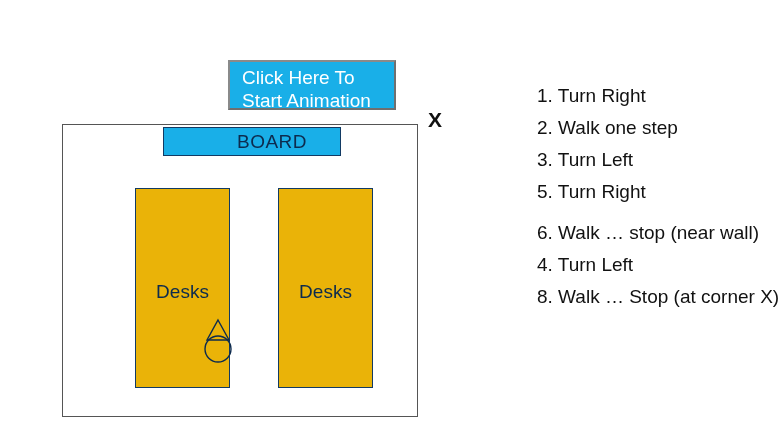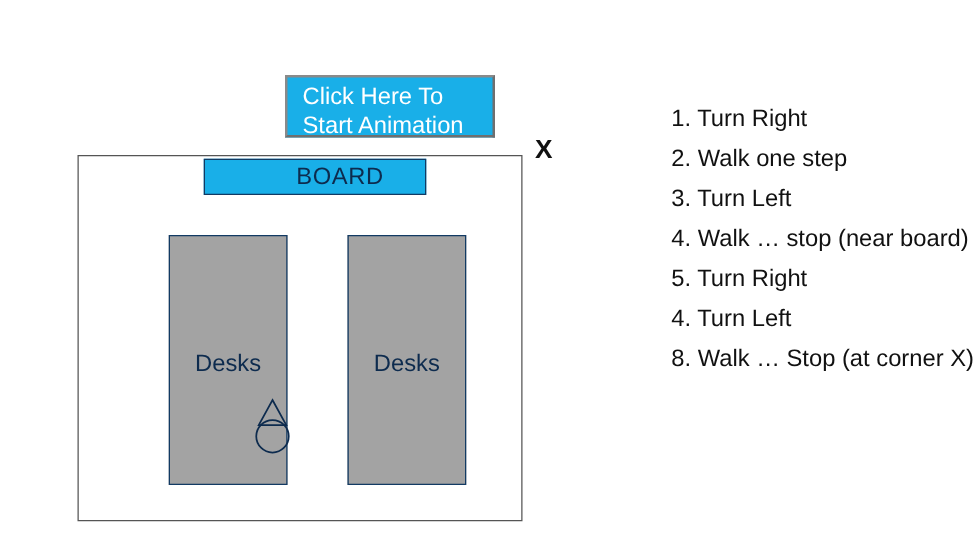--- a/index.html
+++ b/index.html
@@ -73,21 +73,21 @@
     color: #0d2b4e;
     font-size: 19px;
     letter-spacing: 0.5px;
   }
 
   .desk {
     position: absolute;
     top: 188px;
     width: 95px;
     height: 200px;
-    background: #a3a3a3;
+    background: #eab308;
     border: 1px solid #123a63;
     box-sizing: border-box;
   }
   #desk-left  { left: 135px; }
   #desk-right { left: 278px; }
 
   .desk .lbl {
     position: absolute;
     left: 0;
     right: 0;
@@ -168,19 +168,19 @@
     <circle cx="17" cy="33" r="13" fill="none" stroke="#0d2b4e" stroke-width="1.4"></circle>
   </svg>
 
 
   <div id="corner-x">X</div>
 
   <div id="steps">
     <div class="step">1. Turn Right</div>
     <div class="step">2. Walk one step</div>
     <div class="step">3. Turn Left</div>
-    <div class="step">4. Walk … stop (near board)</div>
     <div class="step">5. Turn Right</div>
+    <div class="step gap">6. Walk … stop (near wall)</div>
     <div class="step">4. Turn Left</div>
     <div class="step">8. Walk … Stop (at corner X)</div>
   </div>
 
 </div>
 
 </body></html>

